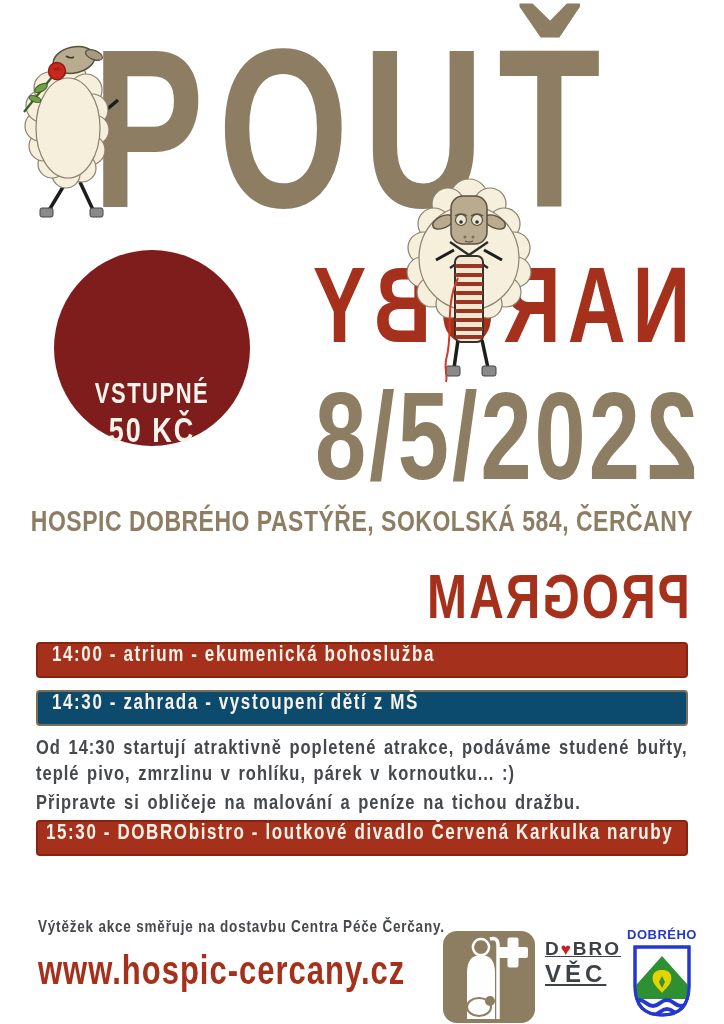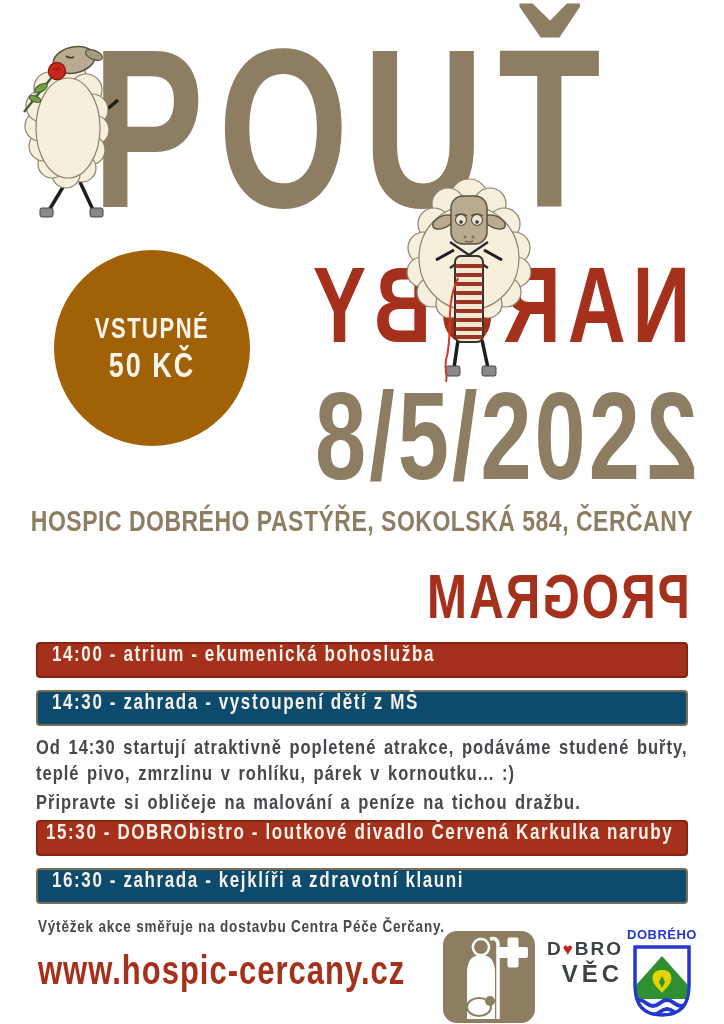--- a/index.html
+++ b/index.html
@@ -14,22 +14,22 @@
   
   .title{
     left:92px;top:15px;font-size:168px;line-height:1;letter-spacing:14px;
     color:#8d7e63;transform:scaleY(1.35);transform-origin:top left;
     white-space:nowrap;z-index:2;
   }
 
   
   .badge{
     left:54px;top:250px;width:196px;height:196px;border-radius:50%;
-    background:#a16207;color:#f7f4ec;display:flex;flex-direction:column;
-    align-items:center;justify-content:center;gap:8px;z-index:4;text-align:center;
+    background:#7f1d1d;color:#f7f4ec;display:flex;flex-direction:column;
+    align-items:center;justify-content:flex-end;gap:8px;z-index:4;text-align:center;
   }
   .badge .l1{font-size:22px;letter-spacing:1.5px;transform:scaleY(1.3);}
   .badge .l2{font-size:27px;letter-spacing:2px;transform:scaleY(1.3);}
 
   
   .naruby{
     right:34px;top:252px;font-size:80px;line-height:1;letter-spacing:7px;
     color:#a5301b;transform:scale(-1,1.35);transform-origin:50% 0;
     white-space:nowrap;z-index:3;
   }
@@ -76,21 +76,21 @@
     left:38px;top:917px;color:#45484c;font-size:13.5px;letter-spacing:.8px;
     transform:scaleY(1.25);transform-origin:top left;white-space:nowrap;
   }
   .website{
     left:38px;top:948px;color:#a5301b;font-size:31px;letter-spacing:1px;
     transform:scaleY(1.3);transform-origin:top left;white-space:nowrap;
   }
 
   
   .logo-hospic{left:443px;top:931px;width:92px;height:92px;}
-  .logo-dobrovec{left:545px;top:939px;width:78px;color:#3d4246;text-align:right;line-height:1;}
+  .logo-dobrovec{left:545px;top:939px;width:78px;color:#3d4246;text-align:left;line-height:1;text-decoration:underline;}
   .logo-dobrovec .dv1{font-size:19px;letter-spacing:2px;}
   .logo-dobrovec .dv1 .heart{color:#c32222;font-size:17px;}
   .logo-dobrovec .dv2{font-size:24px;letter-spacing:4px;margin-top:4px;}
   .logo-cercany{left:626px;top:927px;width:72px;text-align:center;}
   .logo-cercany .cname{font-size:13px;letter-spacing:.5px;color:#2438d0;margin-bottom:2px;}
 
   .sheep-rose{left:8px;top:22px;z-index:3;}
   .sheep-knit{left:388px;top:148px;z-index:5;}
 </style>
 </head>
@@ -218,23 +218,20 @@
   <div class="abs bar tan bar2">
     <span>14:30 - zahrada - vystoupení dětí z MŠ</span>
   </div>
 
   <div class="abs note note1">Od 14:30 startují atraktivně popletené atrakce, podáváme studené buřty, teplé pivo, zmrzlinu v rohlíku, párek v kornoutku... :)</div>
   <div class="abs note note2">Připravte si obličeje na malování a peníze na tichou dražbu.</div>
 
   <div class="abs bar red bar3">
     <span>15:30 - DOBRObistro - loutkové divadlo Červená Karkulka naruby</span>
   </div>
-  <div class="abs bar tan bar4">
-    <span>16:30 - zahrada - kejklíři a zdravotní klauni</span>
-  </div>
 
   <div class="abs footnote">Výtěžek akce směřuje na dostavbu Centra Péče Čerčany.</div>
   <div class="abs website">www.hospic-cercany.cz</div>
 
   <svg class="abs logo-hospic" width="92" height="92" viewBox="0 0 92 92">
     <rect x="0" y="0" width="92" height="92" rx="14" fill="#8d7e62"></rect>
 
     <rect x="55" y="16" width="30" height="11" rx="2" fill="#fff"></rect>
     <rect x="64.5" y="6.5" width="11" height="30" rx="2" fill="#fff"></rect>
 

